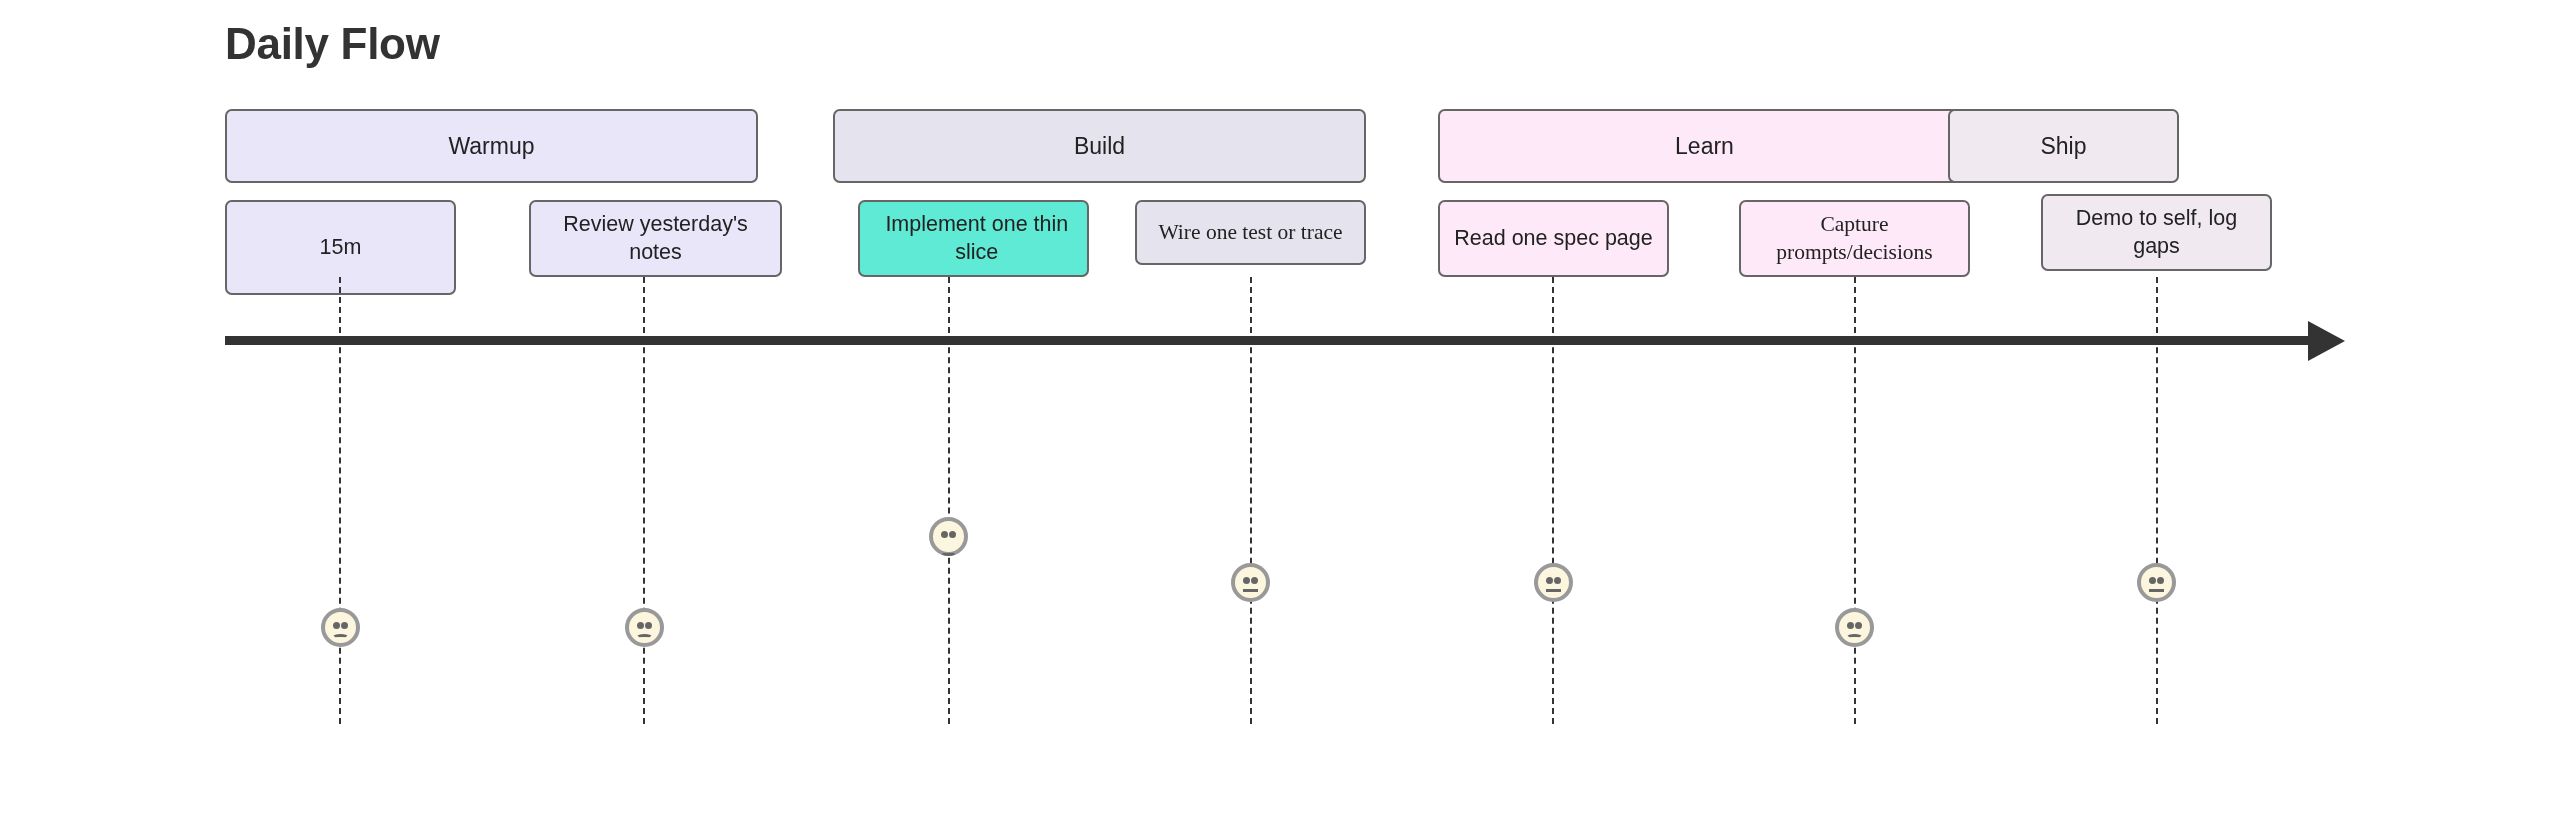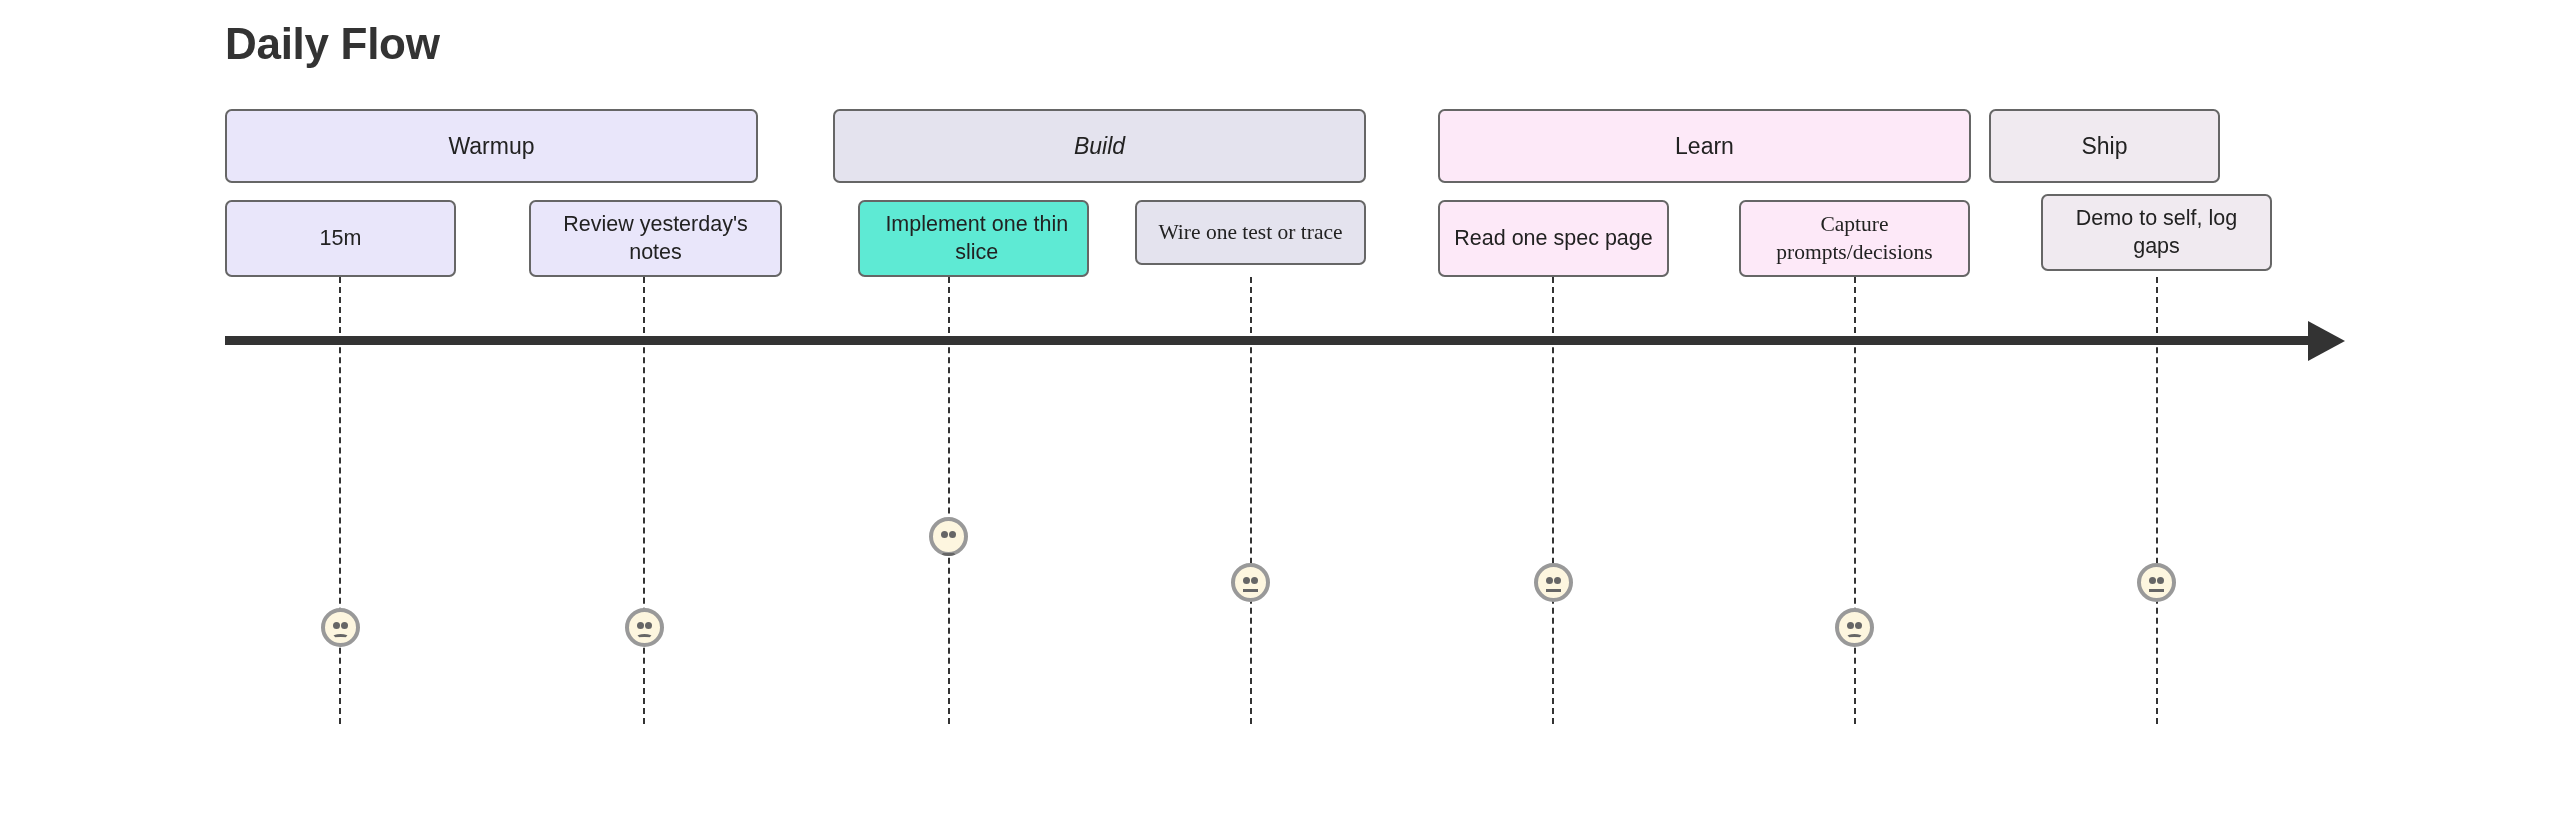--- a/index.html
+++ b/index.html
@@ -143,27 +143,27 @@
 </style>
 </head>
 <body>
 
 <div id="canvas">
 
   <div class="diagram-title">Daily Flow</div>
 
   <div id="sections-layer">
       <div class="section-box" style="left: 225px; top: 109px; width: 533px; height: 74px; background: rgb(233, 230, 250); border-color: rgb(102, 102, 102);">Warmup</div>
-      <div class="section-box" style="left: 833px; top: 109px; width: 533px; height: 74px; background: rgb(228, 227, 238); border-color: rgb(102, 102, 102); font-style: italic;">Build</div>
+      <div class="section-box" style="left: 833px; top: 109px; width: 533px; height: 74px; background: rgb(228, 227, 238); border-color: rgb(102, 102, 102);">Build</div>
       <div class="section-box" style="left: 1438px; top: 109px; width: 533px; height: 74px; background: rgb(253, 233, 248); border-color: rgb(102, 102, 102);">Learn</div>
-      <div class="section-box" style="left: 1989px; top: 109px; width: 231px; height: 74px; background: rgb(240, 234, 240); border-color: rgb(102, 102, 102);">Ship</div>
+      <div class="section-box" style="left: 1948px; top: 109px; width: 231px; height: 74px; background: rgb(240, 234, 240); border-color: rgb(102, 102, 102);">Ship</div>
     </div>
 
   <div id="tasks-layer">
-      <div class="task-box" style="left: 225px; top: 200px; width: 231px; height: 77px; background: rgb(233, 230, 250); border-color: rgb(102, 102, 102);">15m</div>
+      <div class="task-box" style="left: 225px; top: 200px; width: 231px; height: 95px; background: rgb(233, 230, 250); border-color: rgb(102, 102, 102);">15m</div>
       <div class="task-box" style="left: 529px; top: 200px; width: 253px; height: 77px; background: rgb(233, 230, 250); border-color: rgb(102, 102, 102);">Review yesterday's notes</div>
       <div class="task-box" style="left: 858px; top: 200px; width: 231px; height: 77px; background: #5eead4; border-color: rgb(102, 102, 102); padding-left: 16px;">Implement one thin slice</div>
       <div class="task-box" style="left: 1135px; top: 200px; width: 231px; height: 65px; background: rgb(228, 227, 238); border-color: rgb(102, 102, 102); font-family: Liberation Serif, serif;">Wire one test or trace</div>
       <div class="task-box" style="left: 1438px; top: 200px; width: 231px; height: 77px; background: rgb(253, 233, 248); border-color: rgb(102, 102, 102);">Read one spec page</div>
       <div class="task-box" style="left: 1739px; top: 200px; width: 231px; height: 77px; background: rgb(253, 233, 248); border-color: rgb(102, 102, 102); font-family: Liberation Serif, serif;">Capture prompts/decisions</div>
       <div class="task-box" style="left: 2041px; top: 194px; width: 231px; height: 77px; background: rgb(240, 234, 240); border-color: rgb(102, 102, 102);">Demo to self, log gaps</div>
     </div>
 
   <div id="droplines-layer">
       <div class="dropline" style="left: 339px; top: 277px; height: 447px; border-left-color: rgb(51, 51, 51);"></div>

